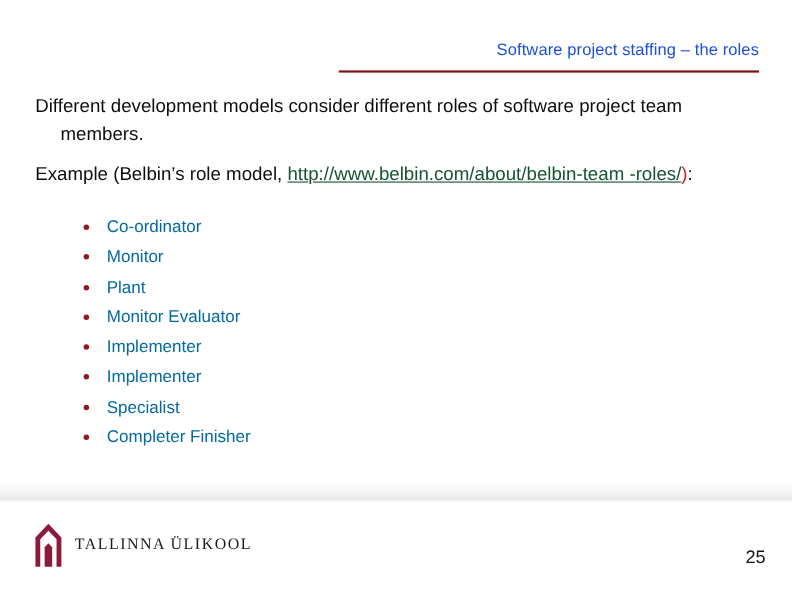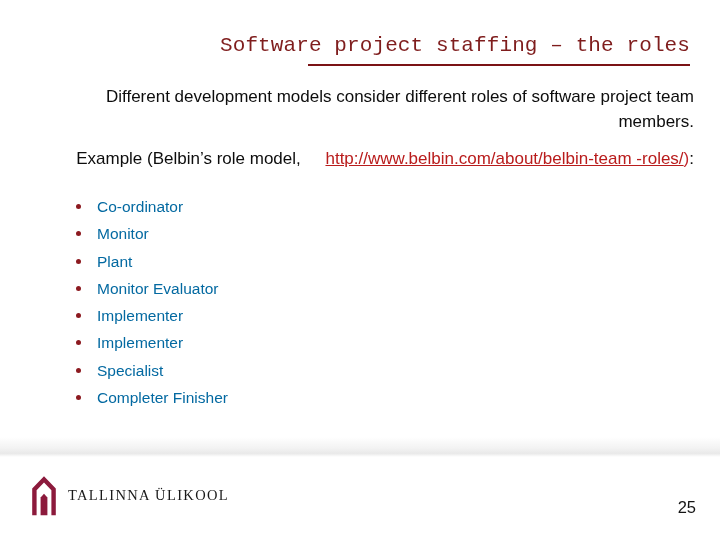--- a/index.html
+++ b/index.html
@@ -24,58 +24,55 @@
   
   .title-block {
     position: absolute;
     left: 46px;
     top: 33px;
     width: 644px;
     text-align: right;
   }
   .slide-title {
     display: inline-block;
-    font-size: 21px;
+    font-size: 15px;
     line-height: 26px;
-    color: #7f1d1d;
+    color: #1d4ed8;
     white-space: nowrap;
     letter-spacing: 0.1px;
-    font-family: Liberation Mono, monospace;
   }
   .title-rule {
     position: absolute;
     left: 308px;
     top: 64px;
     width: 382px;
     height: 1.6px;
     background: #7b1315;
   }
 
   
   .body-block {
     position: absolute;
-    left: 46px;
+    left: 32px;
     top: 84px;
     width: 648px;
-    text-align: right;
   }
   .para {
     color: #0d0d0d;
     font-size: 17px;
     line-height: 25px;
     padding-left: 23px;
     text-indent: -23px;
     margin: 0 0 12px 0;
   }
   .para.second {
     margin-bottom: 8px;
   }
   .url {
-    color: #b91c1c;
-    margin-left: 20px;
+    color: #14532d;
   }
   .paren {
     color: #c3262c;
   }
 
   
   .role-list {
     list-style: none;
     margin: 0;
     padding: 0;

